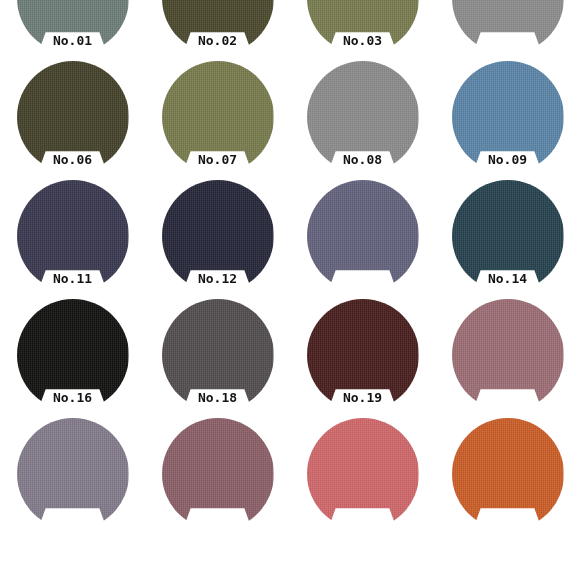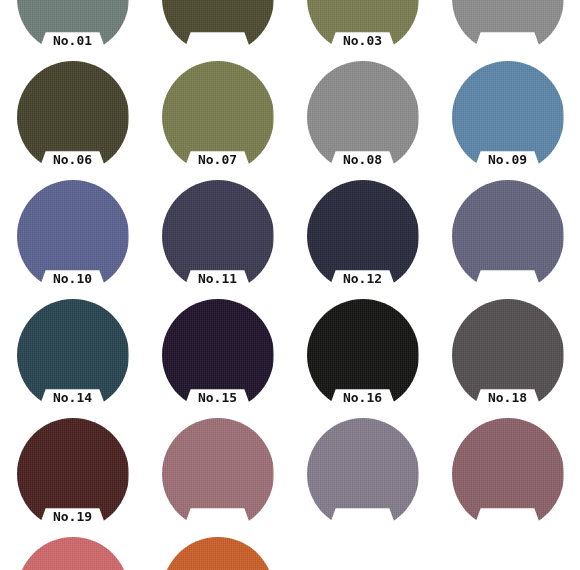--- a/index.html
+++ b/index.html
@@ -96,20 +96,21 @@
 <body>
 
 <div id="swatch-sheet">
   <div class="swatch-grid">
       <div class="swatch-cell">
         <div class="swatch-disc" style="background: rgb(111, 127, 122);"></div>
         <div class="swatch-label">No.01</div>
       </div>
       <div class="swatch-cell">
         <div class="swatch-disc" style="background: rgb(77, 74, 48);"></div>
+        <div class="swatch-label">No.02</div>
       </div>
       <div class="swatch-cell">
         <div class="swatch-disc" style="background: rgb(123, 126, 80);"></div>
         <div class="swatch-label">No.03</div>
       </div>
       <div class="swatch-cell">
         <div class="swatch-disc" style="background: rgb(143, 142, 142);"></div>
       </div>
       <div class="swatch-cell">
         <div class="swatch-disc" style="background: rgb(69, 66, 43);"></div>
@@ -121,41 +122,33 @@
       </div>
       <div class="swatch-cell">
         <div class="swatch-disc" style="background: rgb(142, 141, 141);"></div>
         <div class="swatch-label">No.08</div>
       </div>
       <div class="swatch-cell">
         <div class="swatch-disc" style="background: rgb(93, 135, 170);"></div>
         <div class="swatch-label">No.09</div>
       </div>
       <div class="swatch-cell">
-        <div class="swatch-disc" style="background: rgb(90, 99, 145);"></div>
-        <div class="swatch-label">No.10</div>
-      </div>
-      <div class="swatch-cell">
         <div class="swatch-disc" style="background: rgb(59, 58, 82);"></div>
         <div class="swatch-label">No.11</div>
       </div>
       <div class="swatch-cell">
         <div class="swatch-disc" style="background: rgb(39, 40, 58);"></div>
         <div class="swatch-label">No.12</div>
       </div>
       <div class="swatch-cell">
         <div class="swatch-disc" style="background: rgb(100, 101, 127);"></div>
       </div>
       <div class="swatch-cell">
         <div class="swatch-disc" style="background: rgb(39, 68, 79);"></div>
         <div class="swatch-label">No.14</div>
-      </div>
-      <div class="swatch-cell">
-        <div class="swatch-disc" style="background: rgb(31, 18, 43);"></div>
-        <div class="swatch-label">No.15</div>
       </div>
       <div class="swatch-cell">
         <div class="swatch-disc" style="background: rgb(19, 19, 18);"></div>
         <div class="swatch-label">No.16</div>
       </div>
       <div class="swatch-cell">
         <div class="swatch-disc" style="background: rgb(84, 78, 80);"></div>
         <div class="swatch-label">No.18</div>
       </div>
       <div class="swatch-cell">

